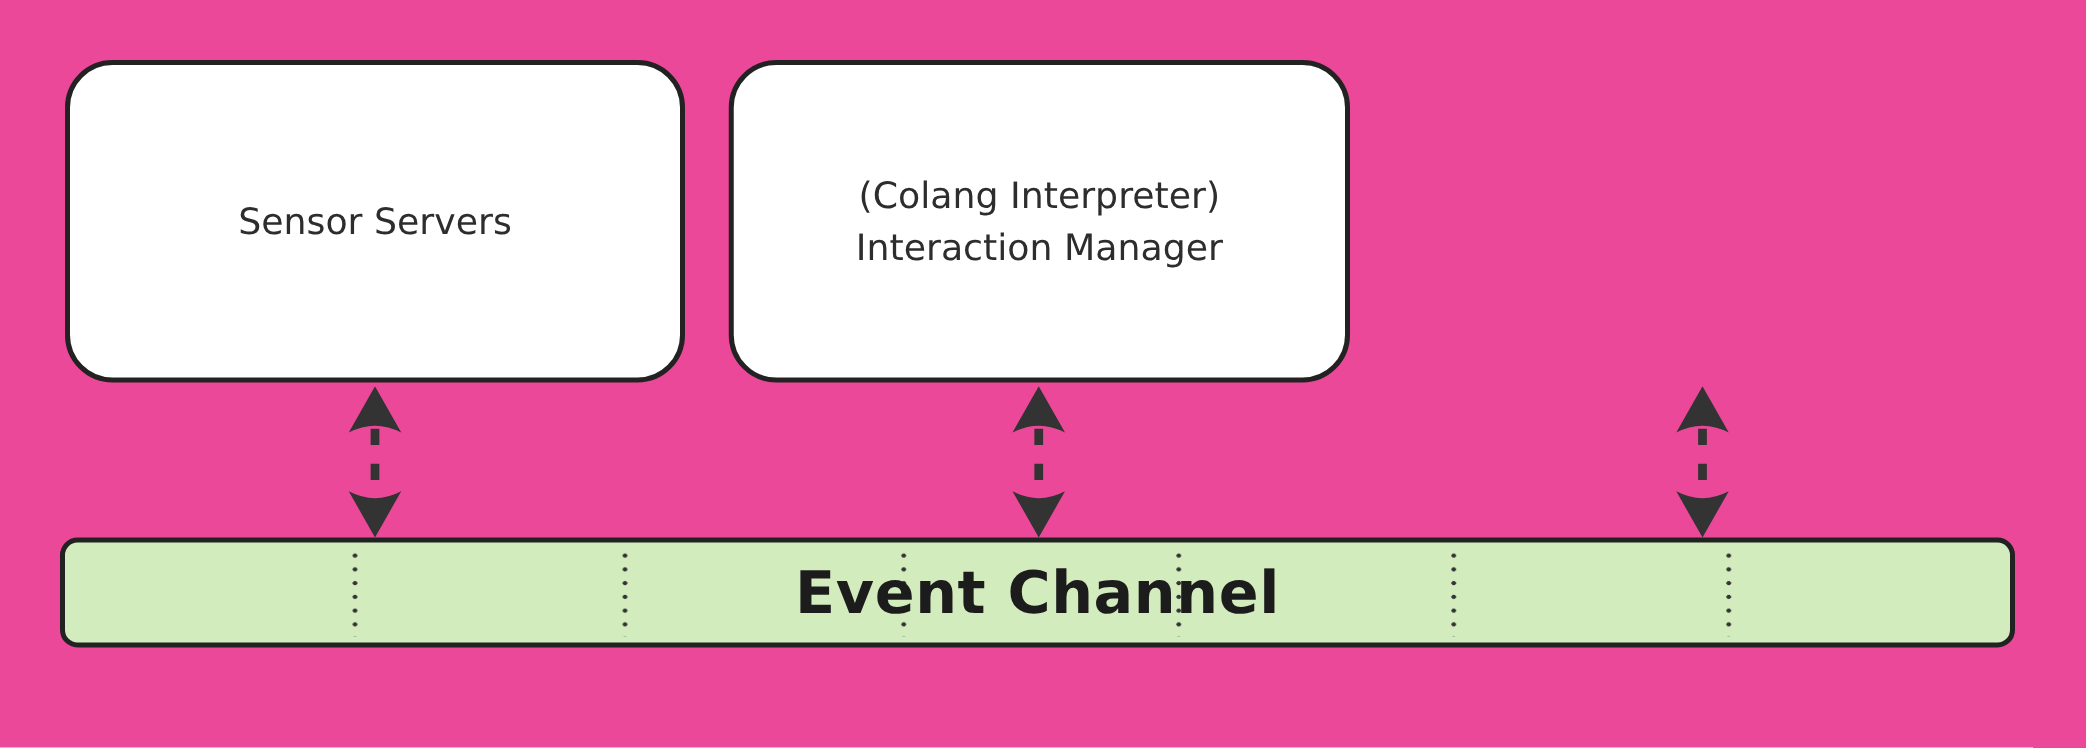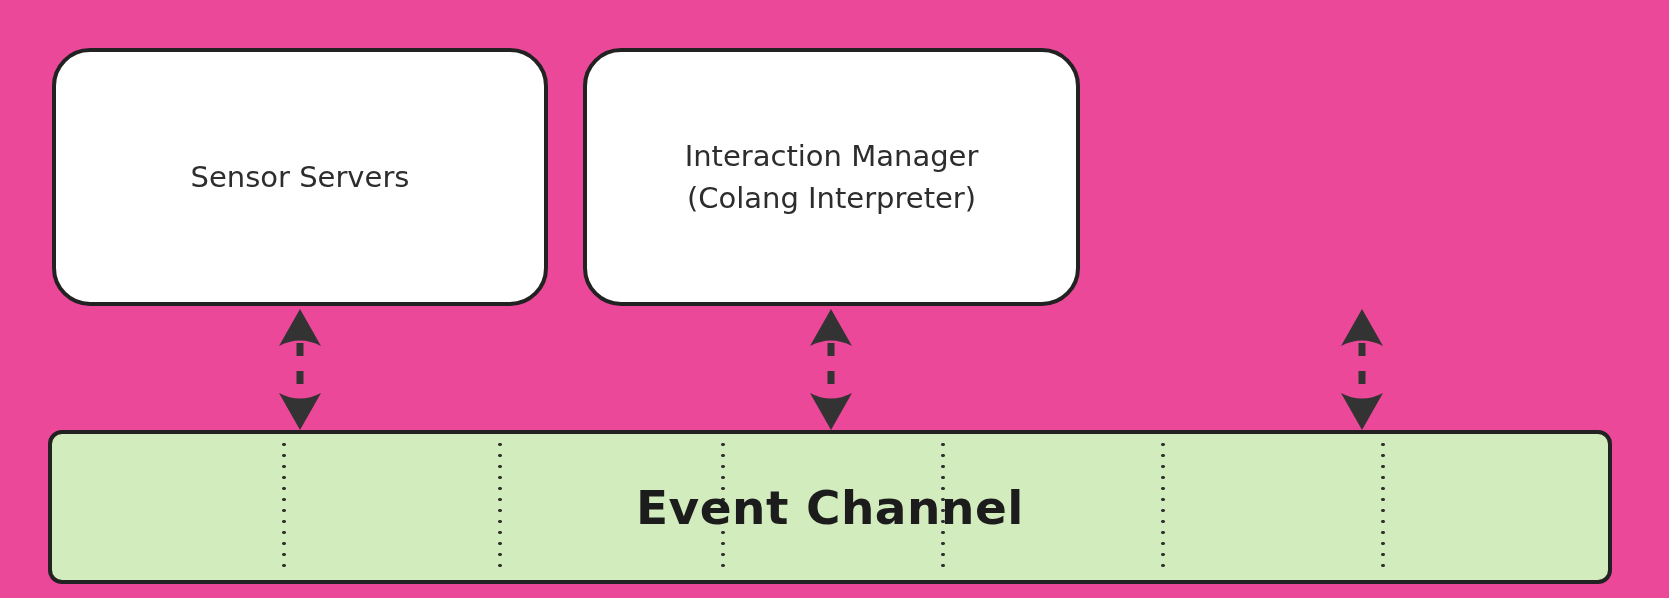--- a/index.html
+++ b/index.html
@@ -48,21 +48,21 @@
   .arrow-1 { left: 274px; }
   .arrow-2 { left: 805px; }
   .arrow-3 { left: 1336px; }
 
   
   .channel {
     position: absolute;
     left: 48px;
     top: 430px;
     width: 1564px;
-    height: 154px;
+    height: 88px;
     box-sizing: border-box;
     background: #d2ecbe;
     border: 4px solid #222222;
     border-radius: 14px;
     display: flex;
     align-items: center;
     justify-content: center;
   }
   .channel-label {
     font-size: 47px;
@@ -93,22 +93,22 @@
 </head>
 <body>
 
 <div class="canvas">
 
   <div class="node node-sensor">
     <span class="node-label">Sensor Servers</span>
   </div>
 
   <div class="node node-manager">
+    <span class="node-label">(Colang Interpreter)</span>
     <span class="node-label">Interaction Manager</span>
-    <span class="node-label">(Colang Interpreter)</span>
   </div>
 
 
   <svg class="arrow arrow-1" viewBox="0 0 52 121" aria-hidden="true">
     <path d="M26 0 L47 37 Q26 26 5 37 Z" fill="#333333"></path>
     <line x1="26" y1="34" x2="26" y2="88" stroke="#333333" stroke-width="7" stroke-dasharray="13 15"></line>
     <path d="M26 121 L5 84 Q26 95 47 84 Z" fill="#333333"></path>
   </svg>
 
   <svg class="arrow arrow-2" viewBox="0 0 52 121" aria-hidden="true">

